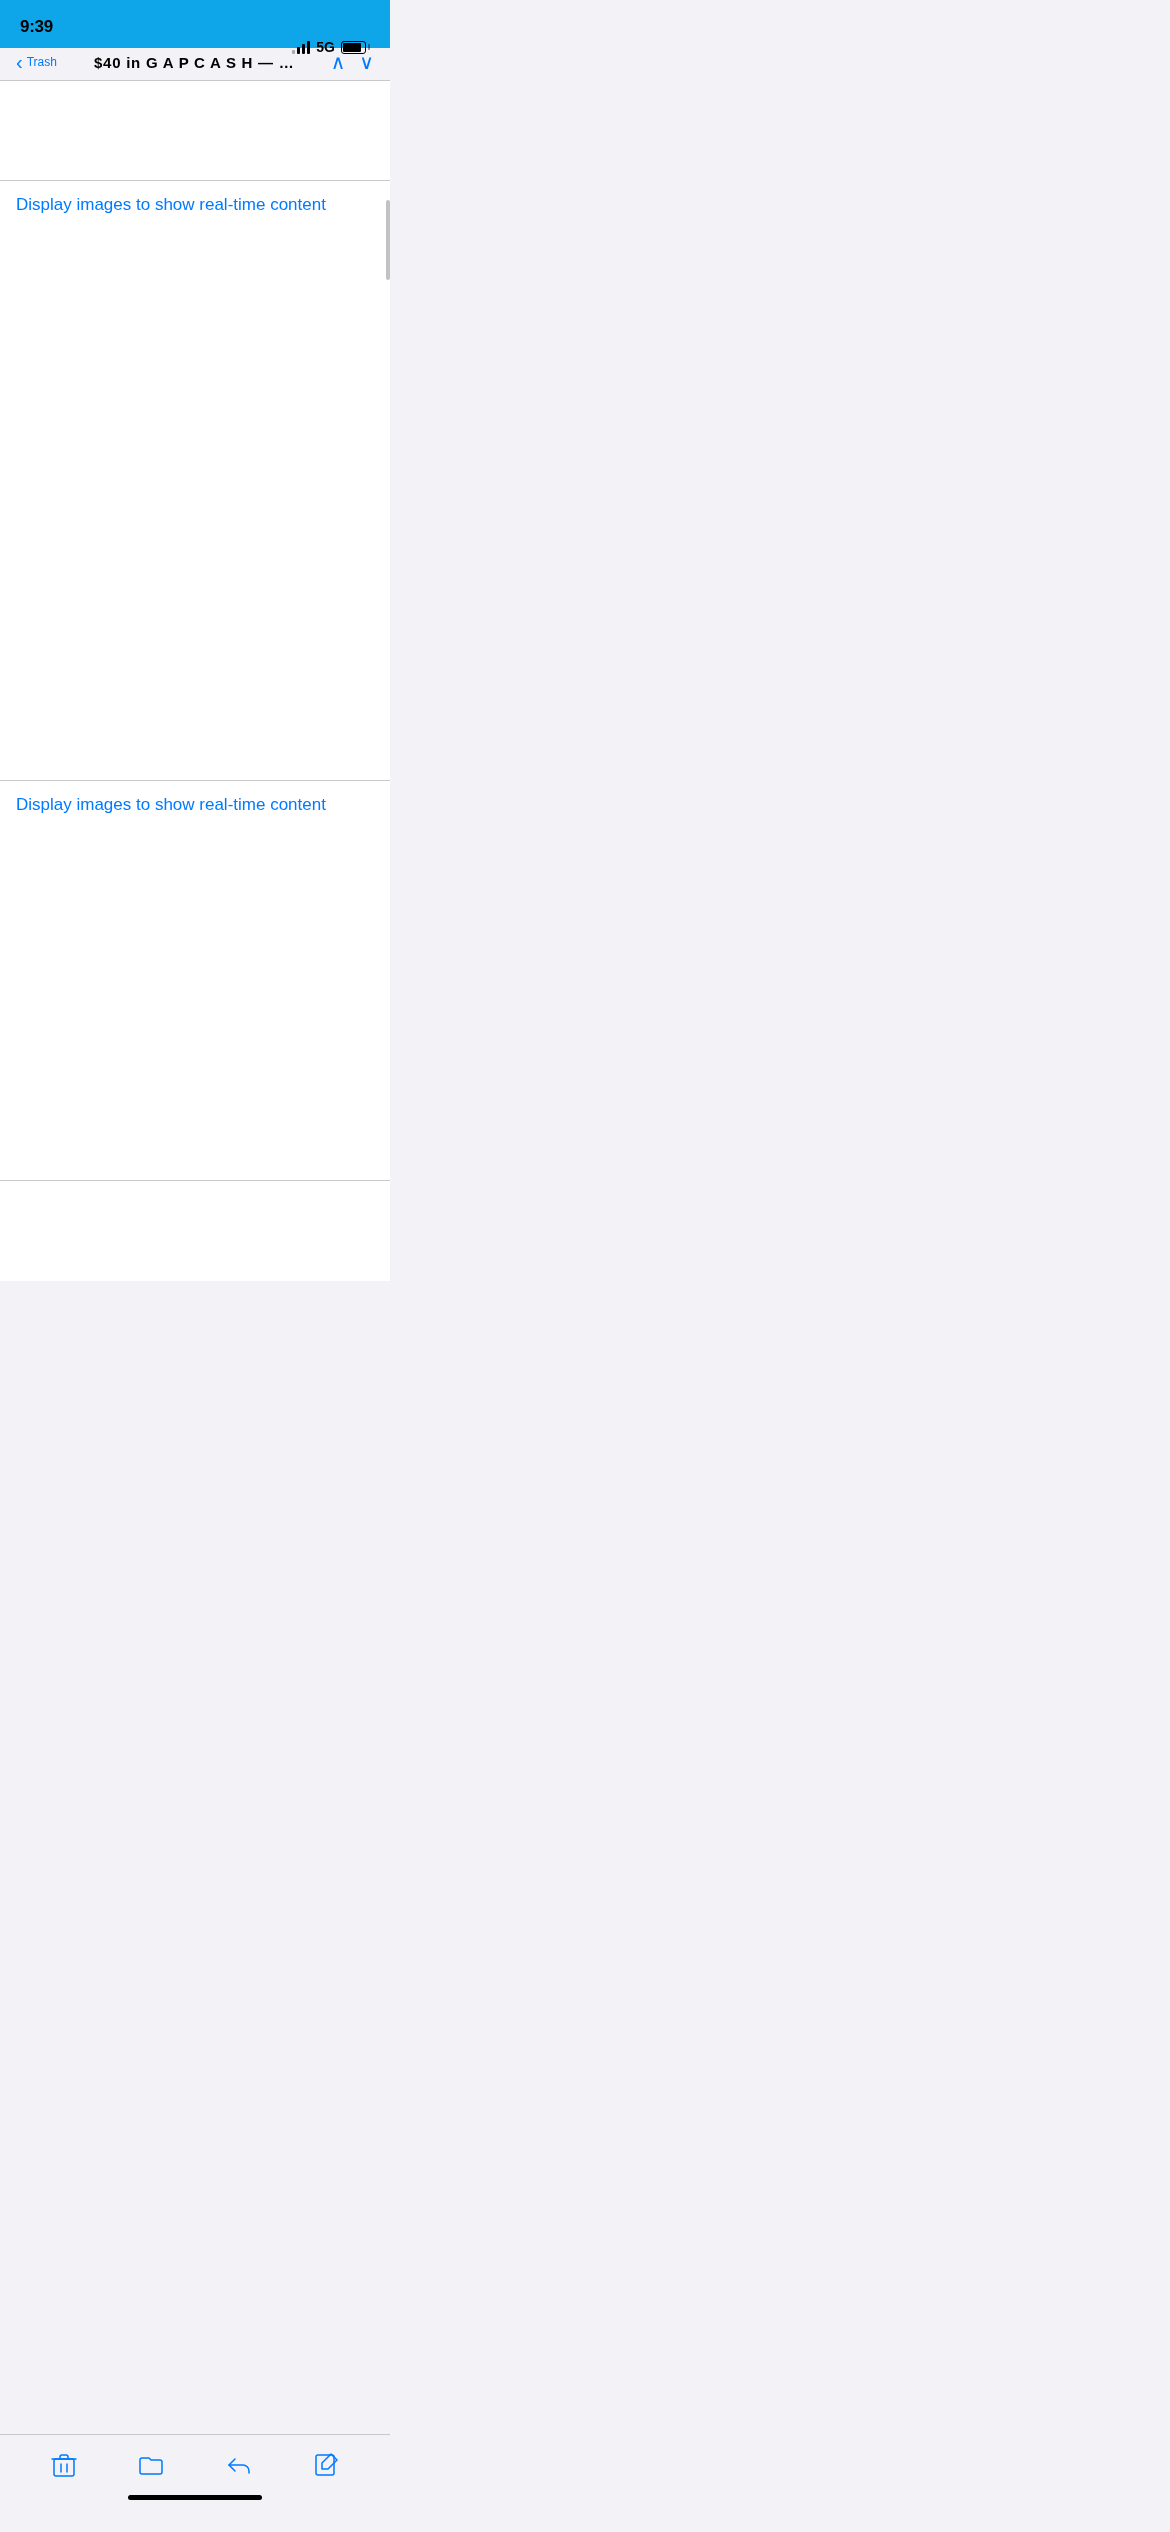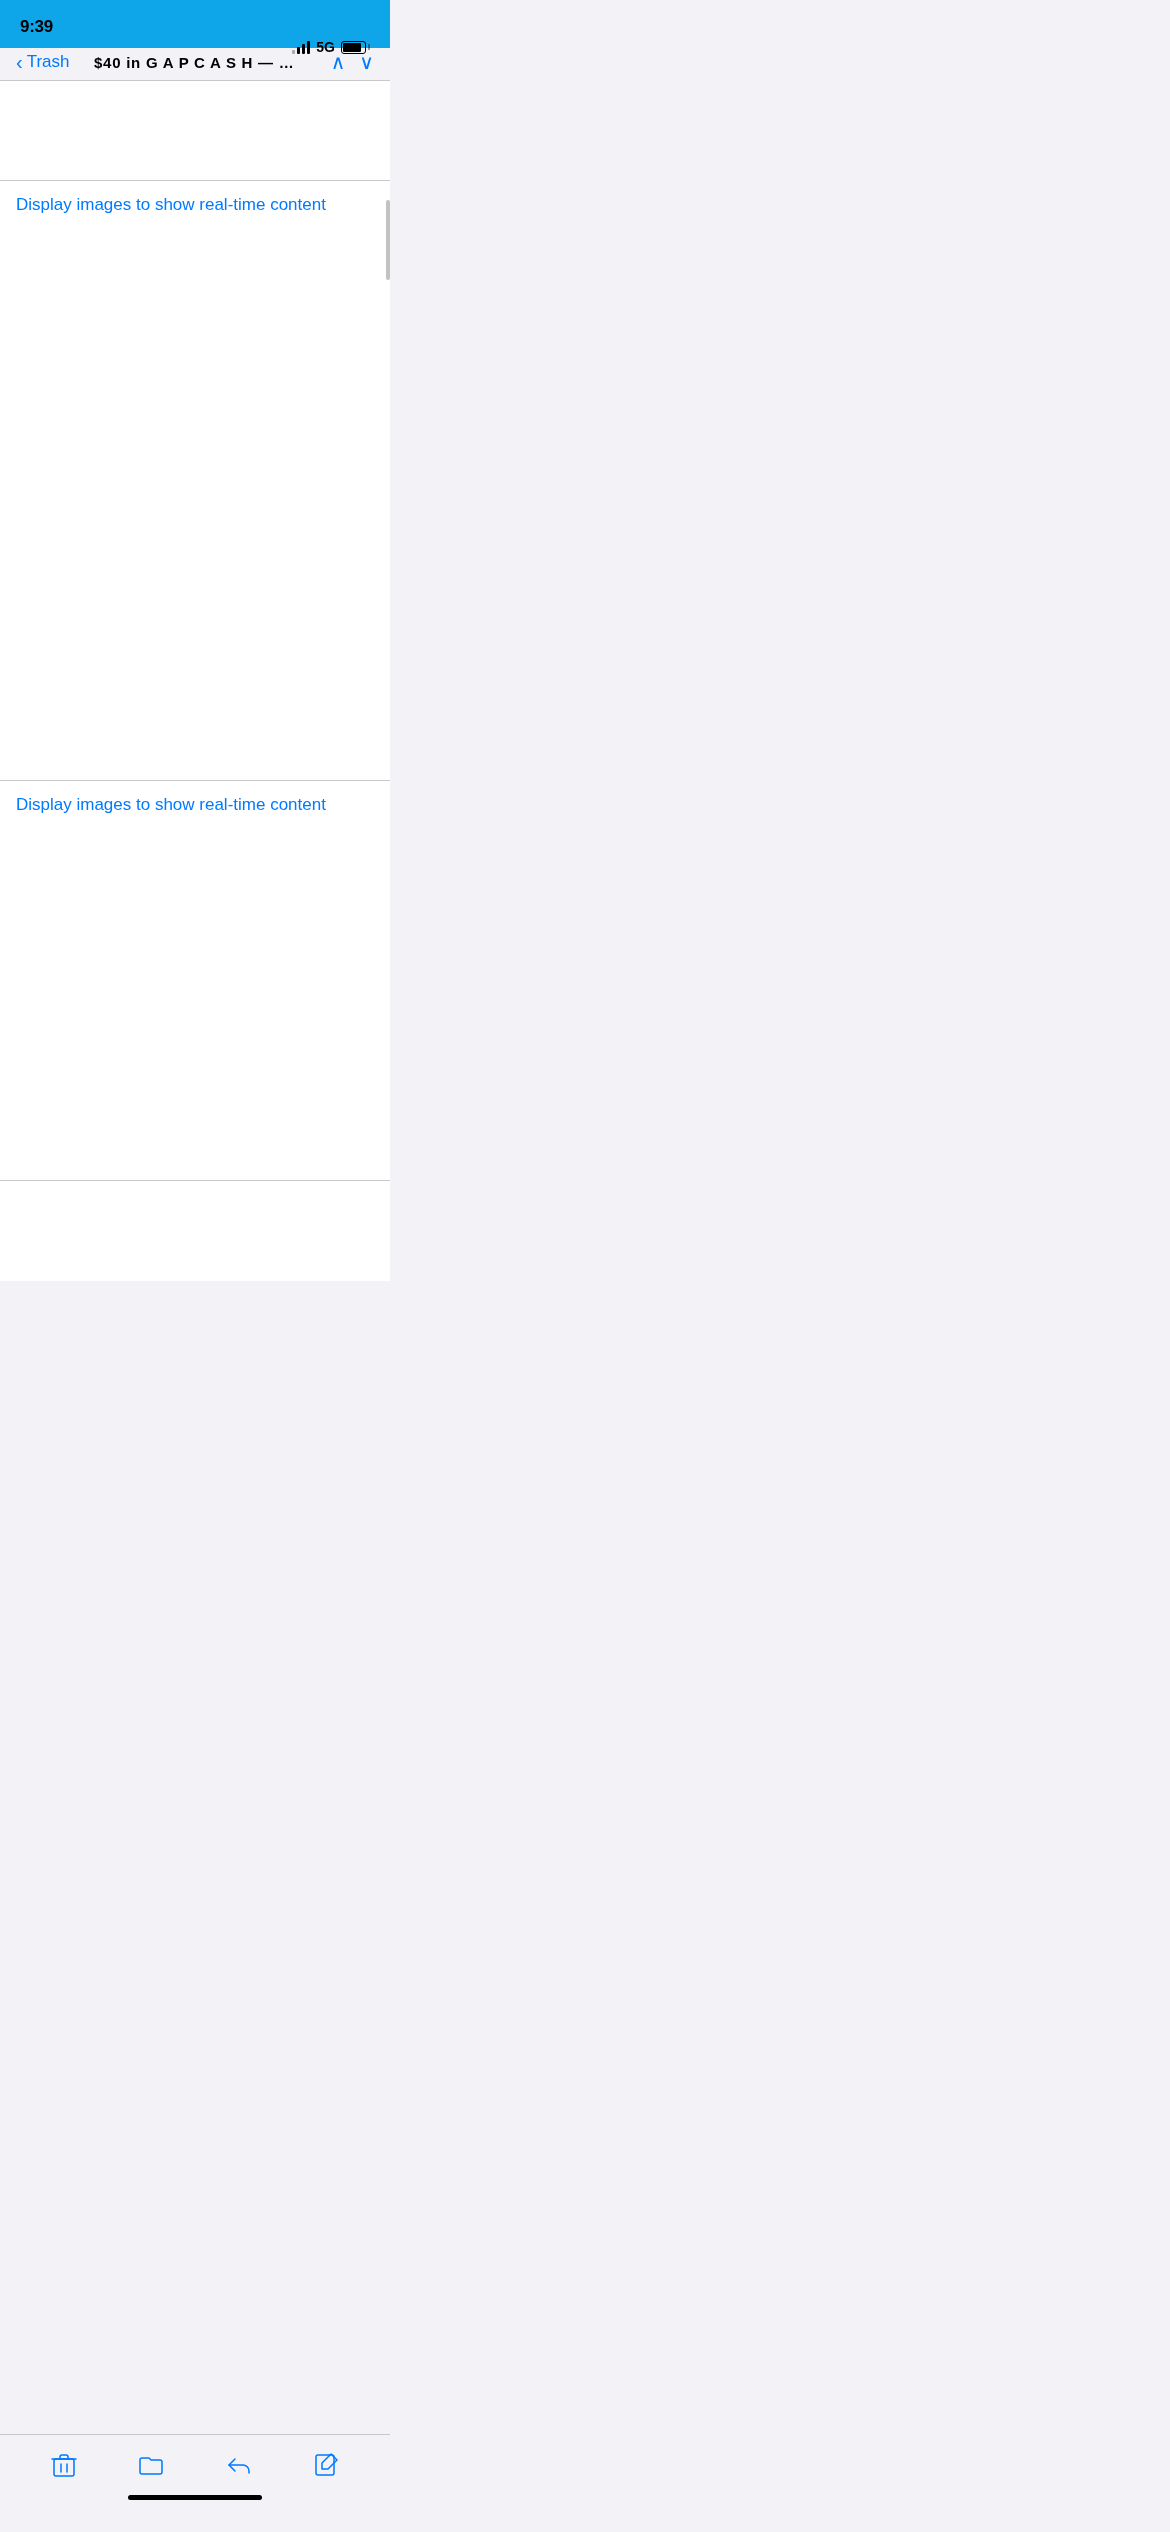--- a/index.html
+++ b/index.html
@@ -111,21 +111,21 @@
       min-width: 70px;
     }
 
     .nav-back-chevron {
       font-size: 20px;
       line-height: 1;
       margin-top: -1px;
     }
 
     .nav-back-label {
-      font-size: 17px;
+      font-size: 12px;
       color: #007aff;
     }
 
     .nav-title {
       flex: 1;
       text-align: center;
       font-size: 15px;
       font-weight: 600;
       color: #000;
       letter-spacing: 0.05em;

